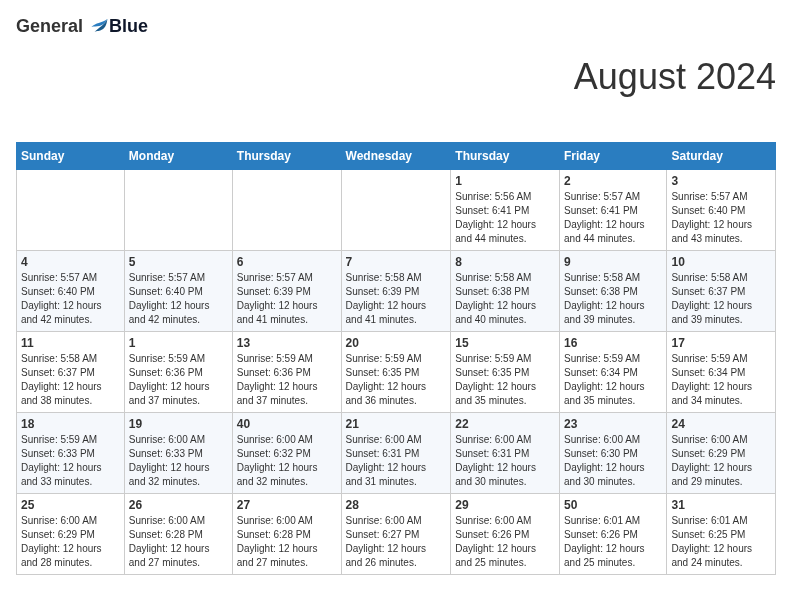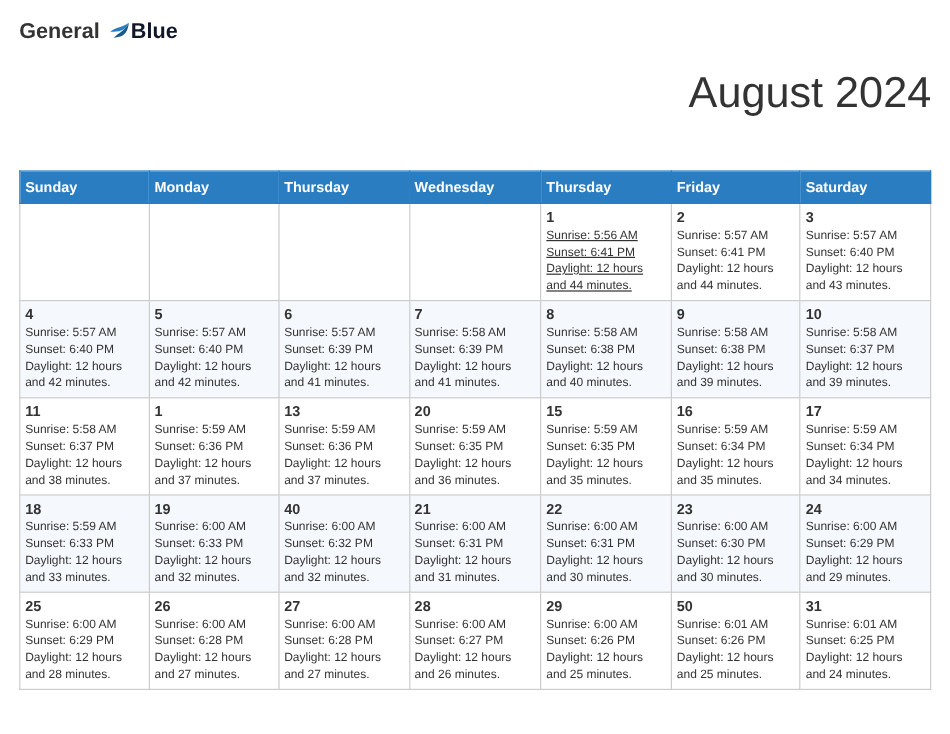--- a/index.html
+++ b/index.html
@@ -134,21 +134,21 @@
       </tr>
     </thead>
     <tbody id="calendar-body">
     <tr>
           <td class="empty-cell"></td>
           <td class="empty-cell"></td>
           <td class="empty-cell"></td>
           <td class="empty-cell"></td>
           <td>
             <span class="day-number">1</span>
-            <div class="day-info" style="white-space: pre-line; text-decoration: underline;">Sunrise: 5:56 AM
+            <div class="day-info" style="white-space: pre-line;">Sunrise: 5:56 AM
 Sunset: 6:41 PM
 Daylight: 12 hours
 and 44 minutes.</div>
           </td>
           <td>
             <span class="day-number">2</span>
             <div class="day-info" style="white-space: pre-line;">Sunrise: 5:57 AM
 Sunset: 6:41 PM
 Daylight: 12 hours
 and 44 minutes.</div>

